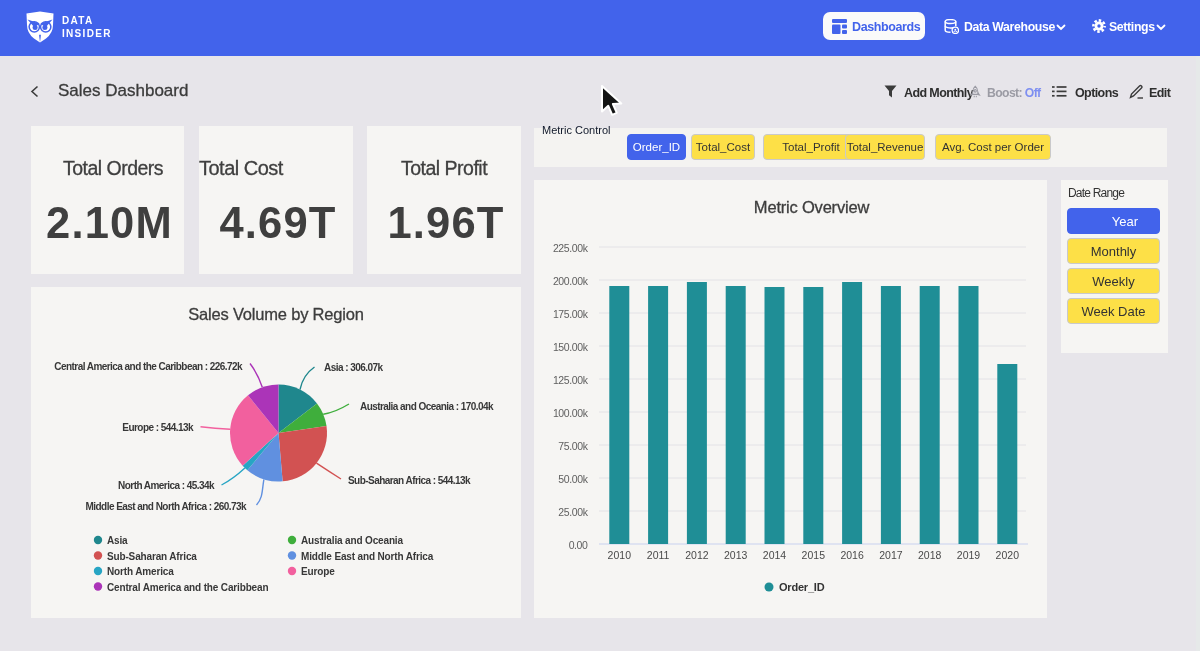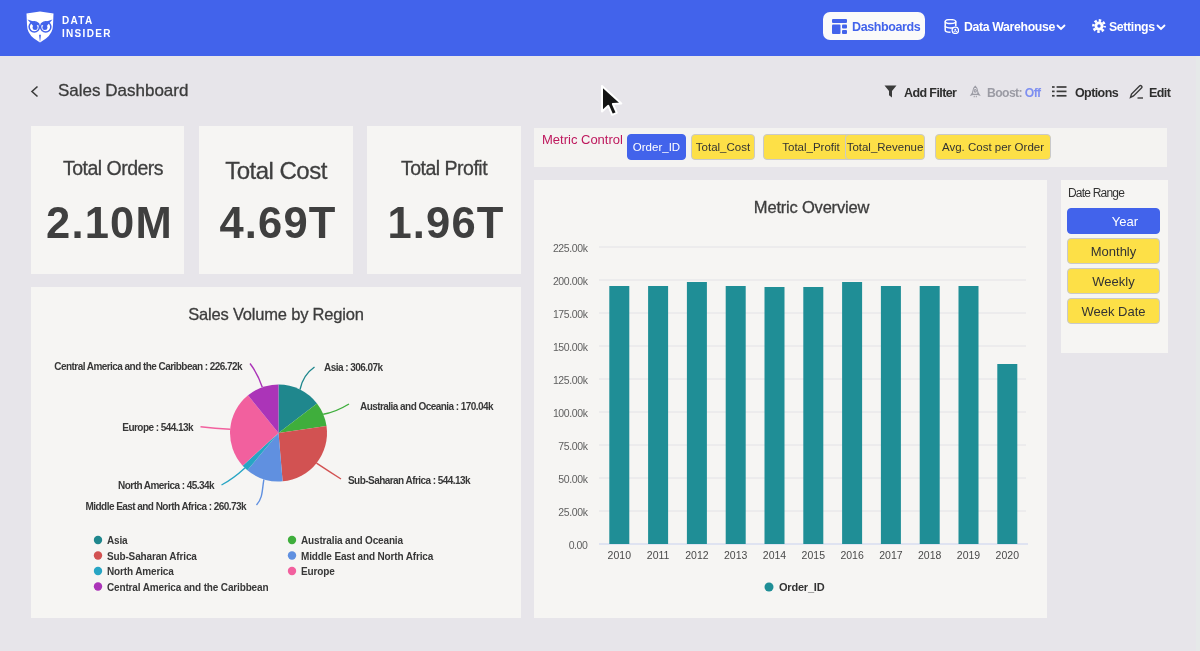--- a/index.html
+++ b/index.html
@@ -67,21 +67,21 @@
   </svg>
 
 <svg class="abs" style="left:29px;top:85px;" width="11" height="13" viewBox="0 0 11 13">
     <path d="M8.5,1.5 L3,6.5 L8.5,11.5" fill="none" stroke="#3c3c3c" stroke-width="1.6"></path>
   </svg>
 <div class="abs" style="left:58px;top:81px;font-size:17px;color:#3b3b3b;font-weight:400;-webkit-text-stroke:0.3px #3b3b3b;">Sales Dashboard</div>
 
 <svg class="abs" style="left:884px;top:85px;" width="13" height="13" viewBox="0 0 13 13">
     <path d="M0.5,0.5 H12.5 L8,6 V12.5 L5,10.2 V6 Z" fill="#3b3b3b"></path>
   </svg>
-<div class="abs" style="left:904px;top:85.5px;font-size:12.5px;color:#2e2e2e;font-weight:bold;letter-spacing:-0.6px;">Add Filter</div>
+<div class="abs" style="left:904px;top:85.5px;font-size:12.5px;color:#2e2e2e;font-weight:bold;letter-spacing:-0.6px;">Add Monthly</div>
 
 <svg class="abs" style="left:968.5px;top:84.5px;" width="12.5" height="14" viewBox="0 0 24 24" preserveAspectRatio="none">
   <g fill="none" stroke="#9b9ba4" stroke-width="2">
   <path d="M12,2 C15.5,4.5 17,8.5 17,12 L17,16 L7,16 L7,12 C7,8.5 8.5,4.5 12,2 Z"></path>
   <circle cx="12" cy="10" r="2.2"></circle>
   <path d="M7,13 L4,17 L7.5,16 M17,13 L20,17 L16.5,16"></path>
   <path d="M10,18.5 L10,21 M14,18.5 L14,21"></path>
   </g>
 </svg>
 <div class="abs" style="left:987px;top:85.5px;font-size:12.2px;color:#9b9ba4;font-weight:bold;letter-spacing:-0.6px;">Boost: <span style="color:#7e8ff1;">Off</span></div>
@@ -101,21 +101,21 @@
 <svg class="abs" style="left:1129px;top:84px;" width="15" height="15" viewBox="0 0 15 15">
   <path d="M1.5,13.5 L2.5,10 L10.5,2 Q11.5,1 12.5,2 Q13.5,3 12.5,4 L4.5,12 Z" fill="none" stroke="#3b3b3b" stroke-width="1.4"></path>
   <line x1="8.5" y1="14" x2="14" y2="14" stroke="#3b3b3b" stroke-width="1.4"></line>
 </svg>
 <div class="abs" style="left:1149px;top:85.5px;font-size:12.5px;color:#2e2e2e;font-weight:bold;letter-spacing:-0.6px;">Edit</div>
 
 <div class="card" style="left:31px;top:126px;width:153px;height:148px;"></div>
 <div class="card" style="left:199px;top:126px;width:154px;height:148px;"></div>
 <div class="card" style="left:367px;top:126px;width:154px;height:148px;"></div>
 <div class="abs" style="left:31px;top:157px;width:153px;text-align:center;font-size:19.5px;color:#3f3f3f;letter-spacing:-0.5px;padding-left:11px;-webkit-text-stroke:0.3px #3f3f3f;">Total Orders</div>
-<div class="abs" style="left:199px;top:157px;width:154px;text-align:center;font-size:24px;color:#3f3f3f;letter-spacing:-0.5px;-webkit-text-stroke:0.3px #3f3f3f;">Total Cost</div>
+<div class="abs" style="left:199px;top:157px;width:154px;text-align:left;font-size:20px;color:#3f3f3f;letter-spacing:-0.5px;-webkit-text-stroke:0.3px #3f3f3f;">Total Cost</div>
 <div class="abs" style="left:367px;top:157px;width:154px;text-align:center;font-size:19.5px;color:#3f3f3f;letter-spacing:-0.5px;-webkit-text-stroke:0.3px #3f3f3f;">Total Profit</div>
 <div class="abs" style="left:33px;top:199px;width:153px;text-align:center;font-size:43.5px;font-weight:bold;color:#3f3f3f;letter-spacing:1.2px;">2.10M</div>
 <div class="abs" style="left:201px;top:199px;width:154px;text-align:center;font-size:43.5px;font-weight:bold;color:#3f3f3f;letter-spacing:1.2px;">4.69T</div>
 <div class="abs" style="left:369px;top:199px;width:154px;text-align:center;font-size:43.5px;font-weight:bold;color:#3f3f3f;letter-spacing:1.2px;">1.96T</div>
 
 <div class="card" style="left:31px;top:287px;width:490px;height:331px;"></div>
 <div class="abs" style="left:31px;top:305px;width:490px;text-align:center;font-size:16.5px;color:#3d3d3d;letter-spacing:-0.2px;-webkit-text-stroke:0.3px #3d3d3d;">Sales Volume by Region</div>
 
 <svg class="abs" style="left:0;top:0;" width="560" height="651" viewBox="0 0 560 651">
   <path d="M278.5,433.0 L278.50,384.50 A48.5,48.5 0 0 1 317.00,403.50 Z" fill="#1f878d"></path>
@@ -150,21 +150,21 @@
   <circle cx="98" cy="571" r="4.2" fill="#27a5c4"></circle>
   <circle cx="98" cy="586.5" r="4.2" fill="#ab34b8"></circle>
   <circle cx="292" cy="540" r="4.2" fill="#3fae3c"></circle>
   <circle cx="292" cy="555.5" r="4.2" fill="#6090e0"></circle>
   <circle cx="292" cy="571" r="4.2" fill="#f2609e"></circle>
 </svg>
 <div class="abs" style="left:107px;top:533px;font-size:10px;letter-spacing:-0.15px;font-weight:bold;color:#383838;line-height:15.5px;">Asia<br>Sub-Saharan Africa<br>North America<br>Central America and the Caribbean</div>
 <div class="abs" style="left:301px;top:533px;font-size:10px;letter-spacing:-0.15px;font-weight:bold;color:#383838;line-height:15.5px;">Australia and Oceania<br>Middle East and North Africa<br>Europe</div>
 
 <div class="abs" style="left:534px;top:128px;width:633px;height:39px;background:#f4f3f1;"></div>
-<div class="abs" style="left:542px;top:132px;font-size:13px;color:#be185d;">Metric Control</div>
+<div class="abs" style="left:542px;top:124px;font-size:11px;color:#0f172a;">Metric Control</div>
 <div class="btn sel" style="left:627px;top:133.5px;width:59px;height:26px;font-size:11.5px;">Order_ID</div>
 <div class="btn" style="left:691px;top:133.5px;width:64px;height:26px;font-size:11.5px;">Total_Cost</div>
 <div class="btn" style="left:763px;top:133.5px;width:96px;height:26px;font-size:11.5px;">Total_Profit</div>
 <div class="btn" style="left:845px;top:133.5px;width:80px;height:26px;font-size:11.5px;">Total_Revenue</div>
 <div class="btn" style="left:935px;top:133.5px;width:116px;height:26px;font-size:11.5px;">Avg. Cost per Order</div>
 
 <div class="card" style="left:534px;top:180px;width:513px;height:438px;"></div>
 <div class="abs" style="left:534px;top:198px;width:555px;text-align:center;font-size:16.5px;color:#3d3d3d;letter-spacing:-0.2px;-webkit-text-stroke:0.3px #3d3d3d;">Metric Overview</div>
 
 <svg class="abs" style="left:534px;top:180px;" width="513" height="438" viewBox="0 0 513 438">

